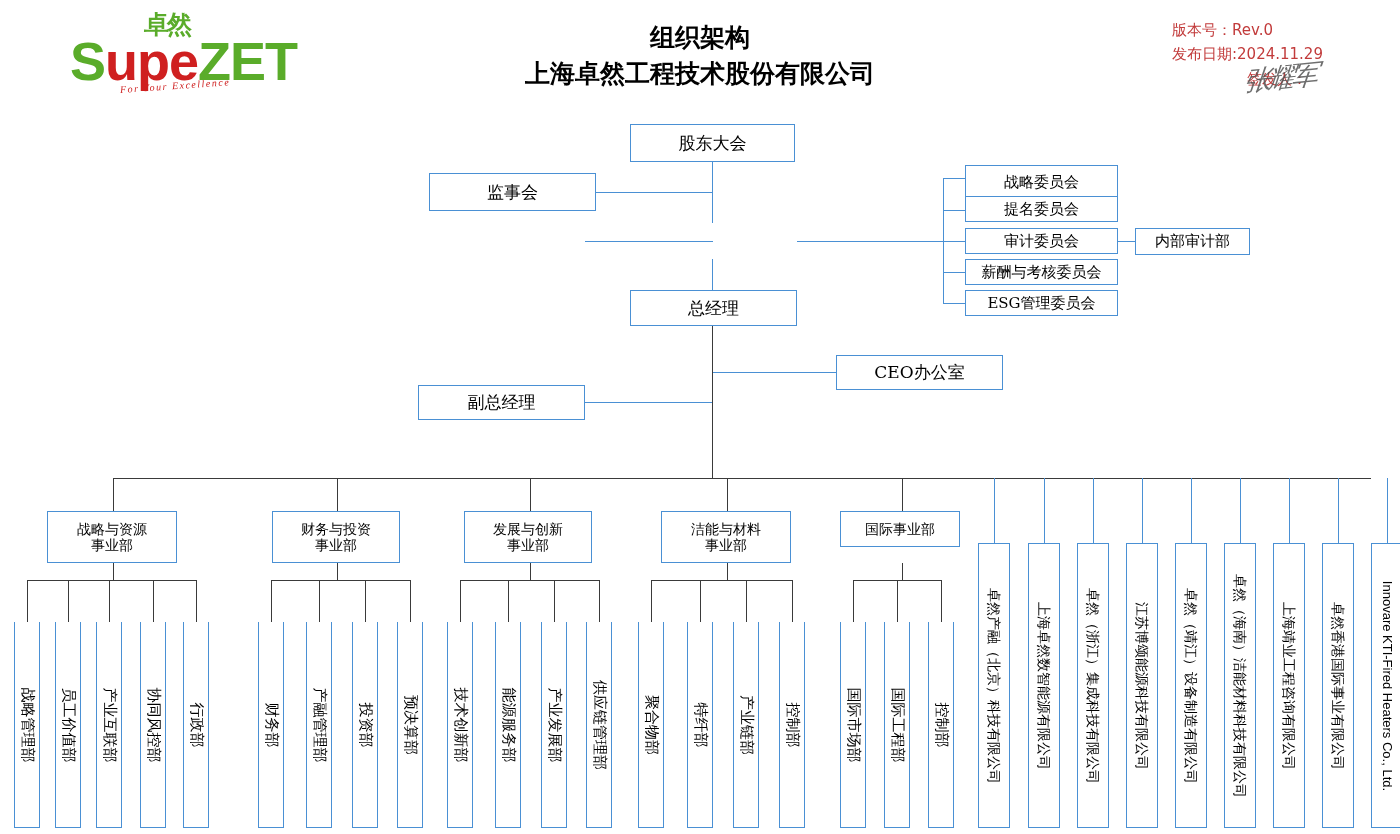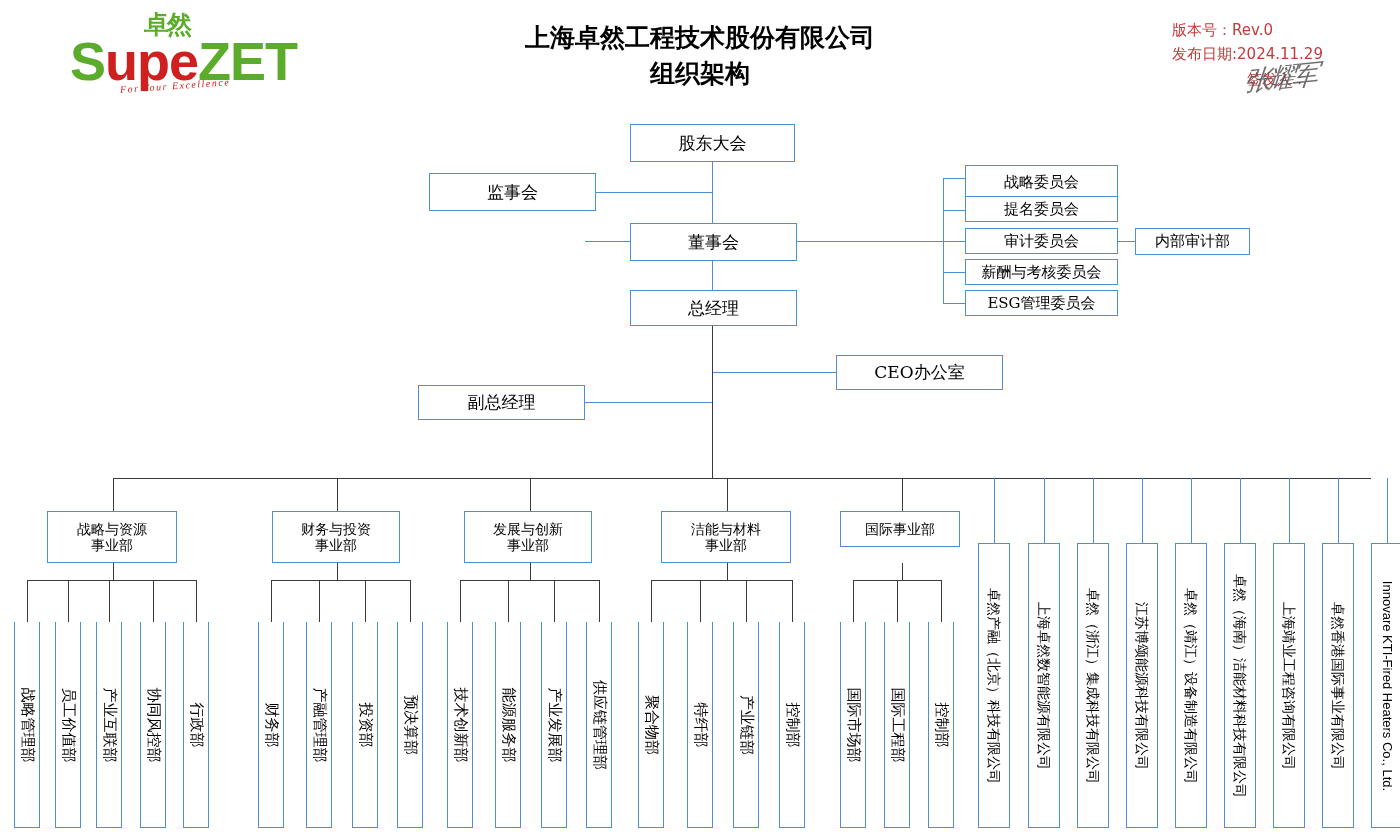--- a/index.html
+++ b/index.html
@@ -66,22 +66,22 @@
 
 <div id="stage">
 
   <div class="logo">
     <div class="logo-cn">卓然</div>
     <div class="logo-main"><span class="lg-green">S</span><span class="lg-red">upe</span><span class="lg-green">ZET</span></div>
     <div class="logo-tag">For Your Excellence</div>
   </div>
 
   <div class="doc-title">
+    <div>组织架构</div>
     <div>上海卓然工程技术股份有限公司</div>
-    <div>组织架构</div>
   </div>
 
   <div class="meta">
     <div>版本号：Rev.0</div>
     <div>发布日期:2024.11.29</div>
     <div class="sign-row">
       <span>签发人：</span>
       <span class="sig">张耀军</span>
     </div>
   </div>
@@ -109,23 +109,20 @@
   <div class="ln h" style="left:585px;top:402px;width:128px;"></div>
 
   <div class="ln v dark" style="left:712px;top:325px;height:154px;"></div>
 
   <div class="box l1" style="left:630px;top:124px;width:165px;height:38px;">
       <span>股东大会</span>
     </div>
   <div class="box l1" style="left:418px;top:173px;width:167px;height:38px;margin-left:11px;">
       <span>监事会</span>
     </div>
-  <div class="box l1" style="left:630px;top:223px;width:167px;height:38px;">
-      <span>董事会</span>
-    </div>
   <div class="box l1" style="left:630px;top:290px;width:167px;height:36px;">
       <span>总经理</span>
     </div>
   <div class="box l1" style="left:836px;top:355px;width:167px;height:35px;">
       <span>CEO办公室</span>
     </div>
   <div class="box l1" style="left:418px;top:385px;width:167px;height:35px;text-align:center;">
       <span>副总经理</span>
     </div>
   <div class="box l2" style="left:1135px;top:228px;width:115px;height:27px;">

